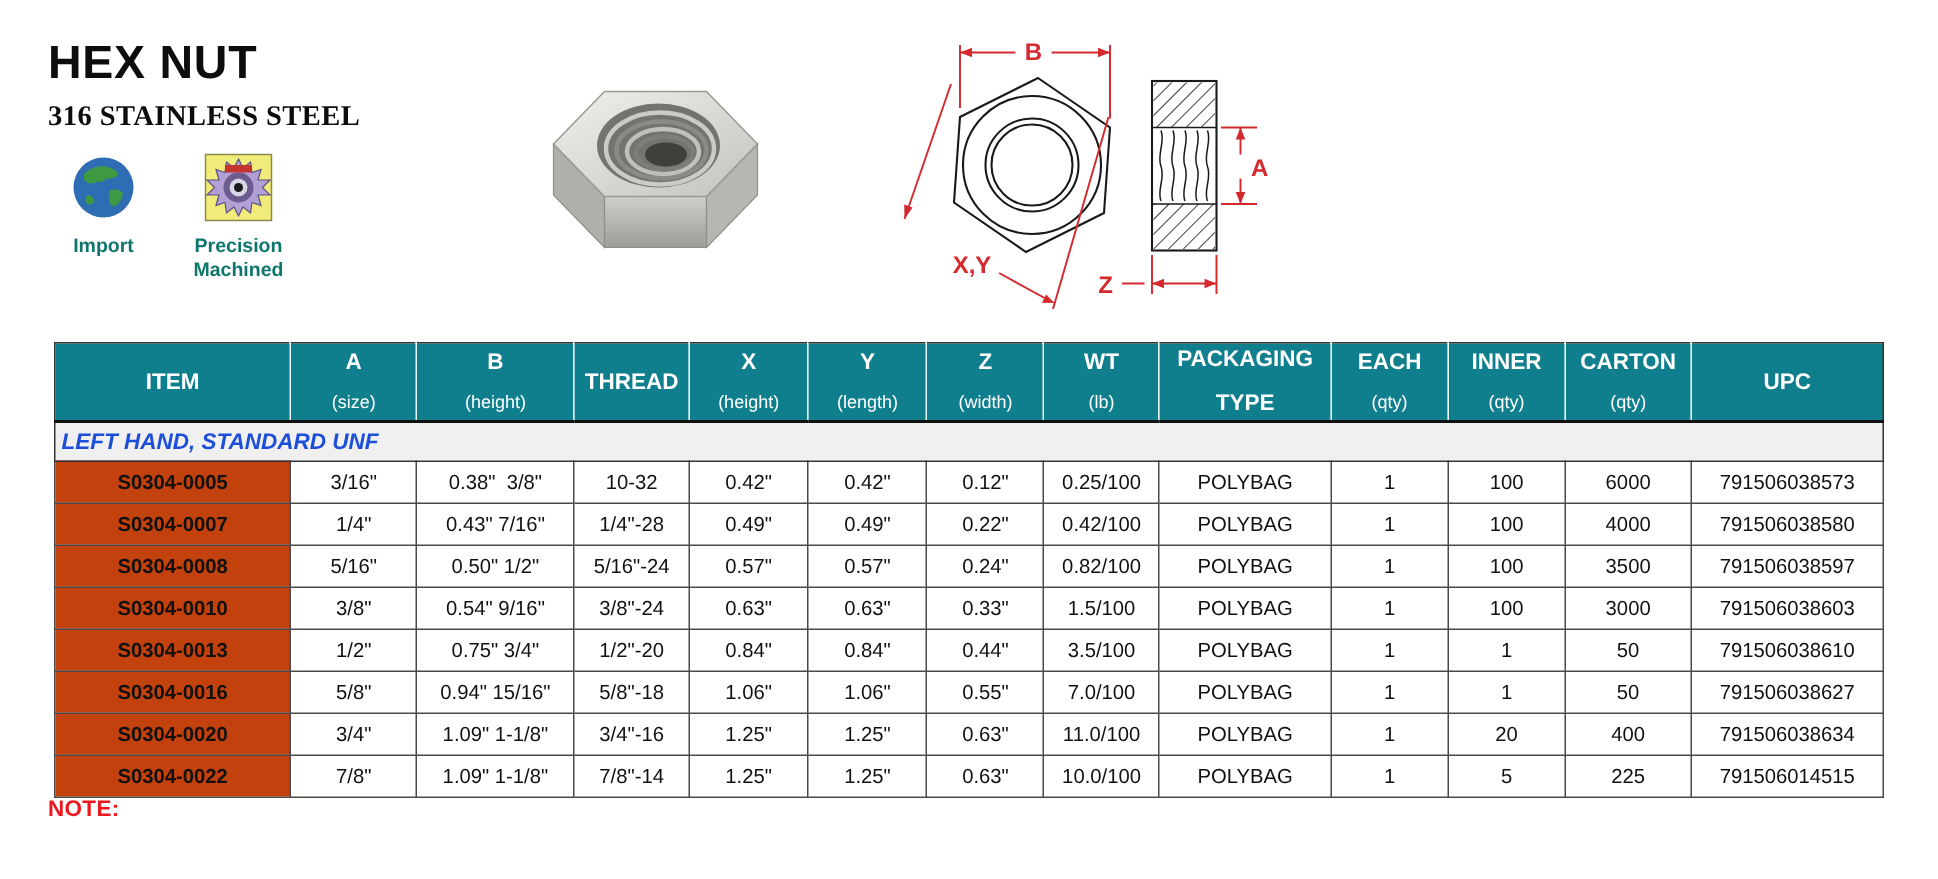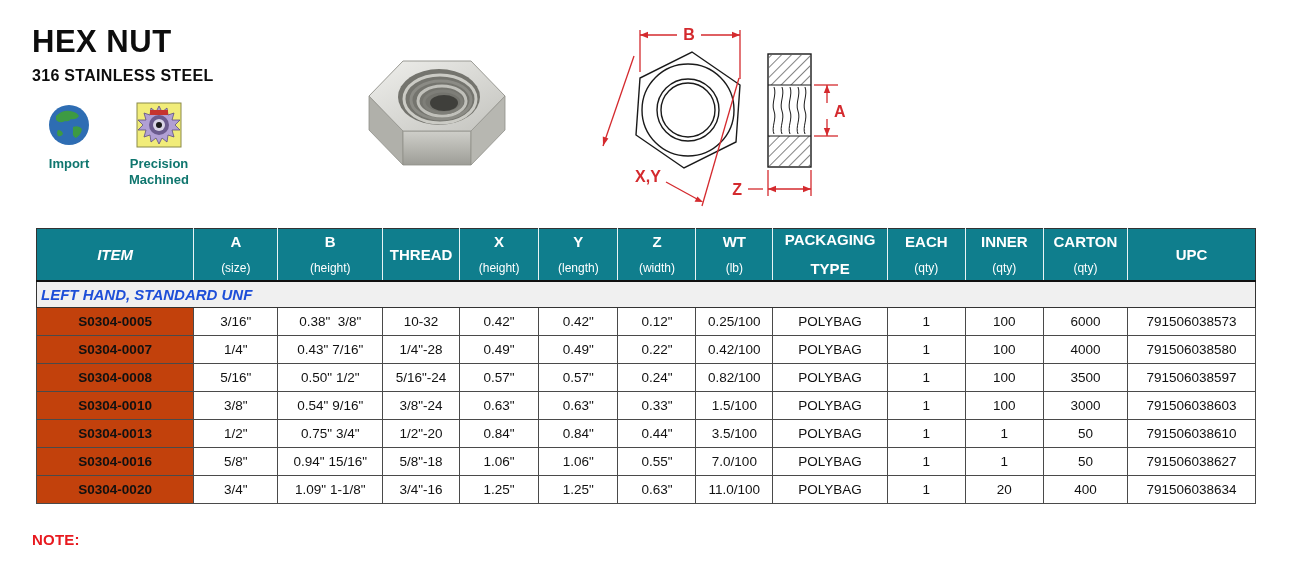--- a/index.html
+++ b/index.html
@@ -4,40 +4,40 @@
 <style>
   html,body { margin:0; padding:0; background:#ffffff; }
   .page {
     position:relative; width:1272px; height:586px; overflow:hidden;
     background:#ffffff; font-family:"Liberation Sans", sans-serif; color:#111;border-radius:23px;
   }
 
   
   .title-block { position:absolute; left:32px; top:24px; }
   .title-block h1 { margin:0; font-size:31px; font-weight:900; letter-spacing:.5px; color:#0d0d0d; }
-  .title-block h2 { margin:7px 0 0; font-size:16px; font-weight:800; letter-spacing:.3px; color:#0d0d0d; }
+  .title-block h2 { margin:7px 0 0; font-size:19px; font-weight:800; letter-spacing:.3px; color:#0d0d0d;font-family:Liberation Serif, serif; }
 
   .badges { position:absolute; left:34px; top:102px; display:flex; gap:20px; }
   .badge { width:70px; text-align:center; }
   .badge svg { display:block; margin:0 auto 8px; }
   .badge .lbl { font-size:13px; font-weight:700; line-height:1.2; color:#0f766e; }
 
   
   .photo { position:absolute; left:360px; top:44px; }
   .diagram { position:absolute; left:598px; top:10px; }
   .diagram text { font-family:"Liberation Sans", sans-serif; font-size:16px; font-weight:600; fill:#d42a2e; }
 
   
   table.spec { position:absolute; left:36px; top:228px; width:1220px;
     border-collapse:collapse; table-layout:fixed; border:1px solid #333; }
   table.spec thead th {
     background:#0f7e8d; color:#fff; vertical-align:middle; text-align:center;
     height:43px; padding:2px 1px; border-left:1px solid #e8f4f5; border-bottom:2px solid #101010;
   }
-  table.spec thead th:first-child { border-left:none;font-style:italic; }
+  table.spec thead th:first-child { border-left:none; }
   .hl1 { font-size:15px; font-weight:700; line-height:1.15; }
   .hl2 { font-size:12px; font-weight:400; line-height:1.15;margin-top:12px; }
   .hl2.big { font-size:15px; font-weight:700; }
   table.spec tbody td {
     border:1px solid #4a4a4a; height:27px; text-align:center;
     font-size:13.5px; color:#111; background:#fff; padding:0 2px; white-space:pre;
   }
   table.spec tr.section td {
     background:#f0f0f0; color:#1d4ed8; font-weight:700; font-style:italic;
     font-size:15px; text-align:left; padding-left:4px; height:25px; border:1px solid #333;
@@ -339,20 +339,35 @@
           <td>1.25"</td>
           <td>1.25"</td>
           <td>0.63"</td>
           <td>11.0/100</td>
           <td>POLYBAG</td>
           <td>1</td>
           <td>20</td>
           <td>400</td>
           <td>791506038634</td>
         </tr>
+        <tr>
+          <td class="item-col">S0304-0022</td>
+          <td>7/8"</td>
+          <td>1.09" 1-1/8"</td>
+          <td>7/8"-14</td>
+          <td>1.25"</td>
+          <td>1.25"</td>
+          <td>0.63"</td>
+          <td>10.0/100</td>
+          <td>POLYBAG</td>
+          <td>1</td>
+          <td>5</td>
+          <td>225</td>
+          <td>791506014515</td>
+        </tr>
       </tbody>
     </table>
 
   <div class="note">
     <div>NOTE:</div>
   </div>
 
 </div>
 
 </body></html>

